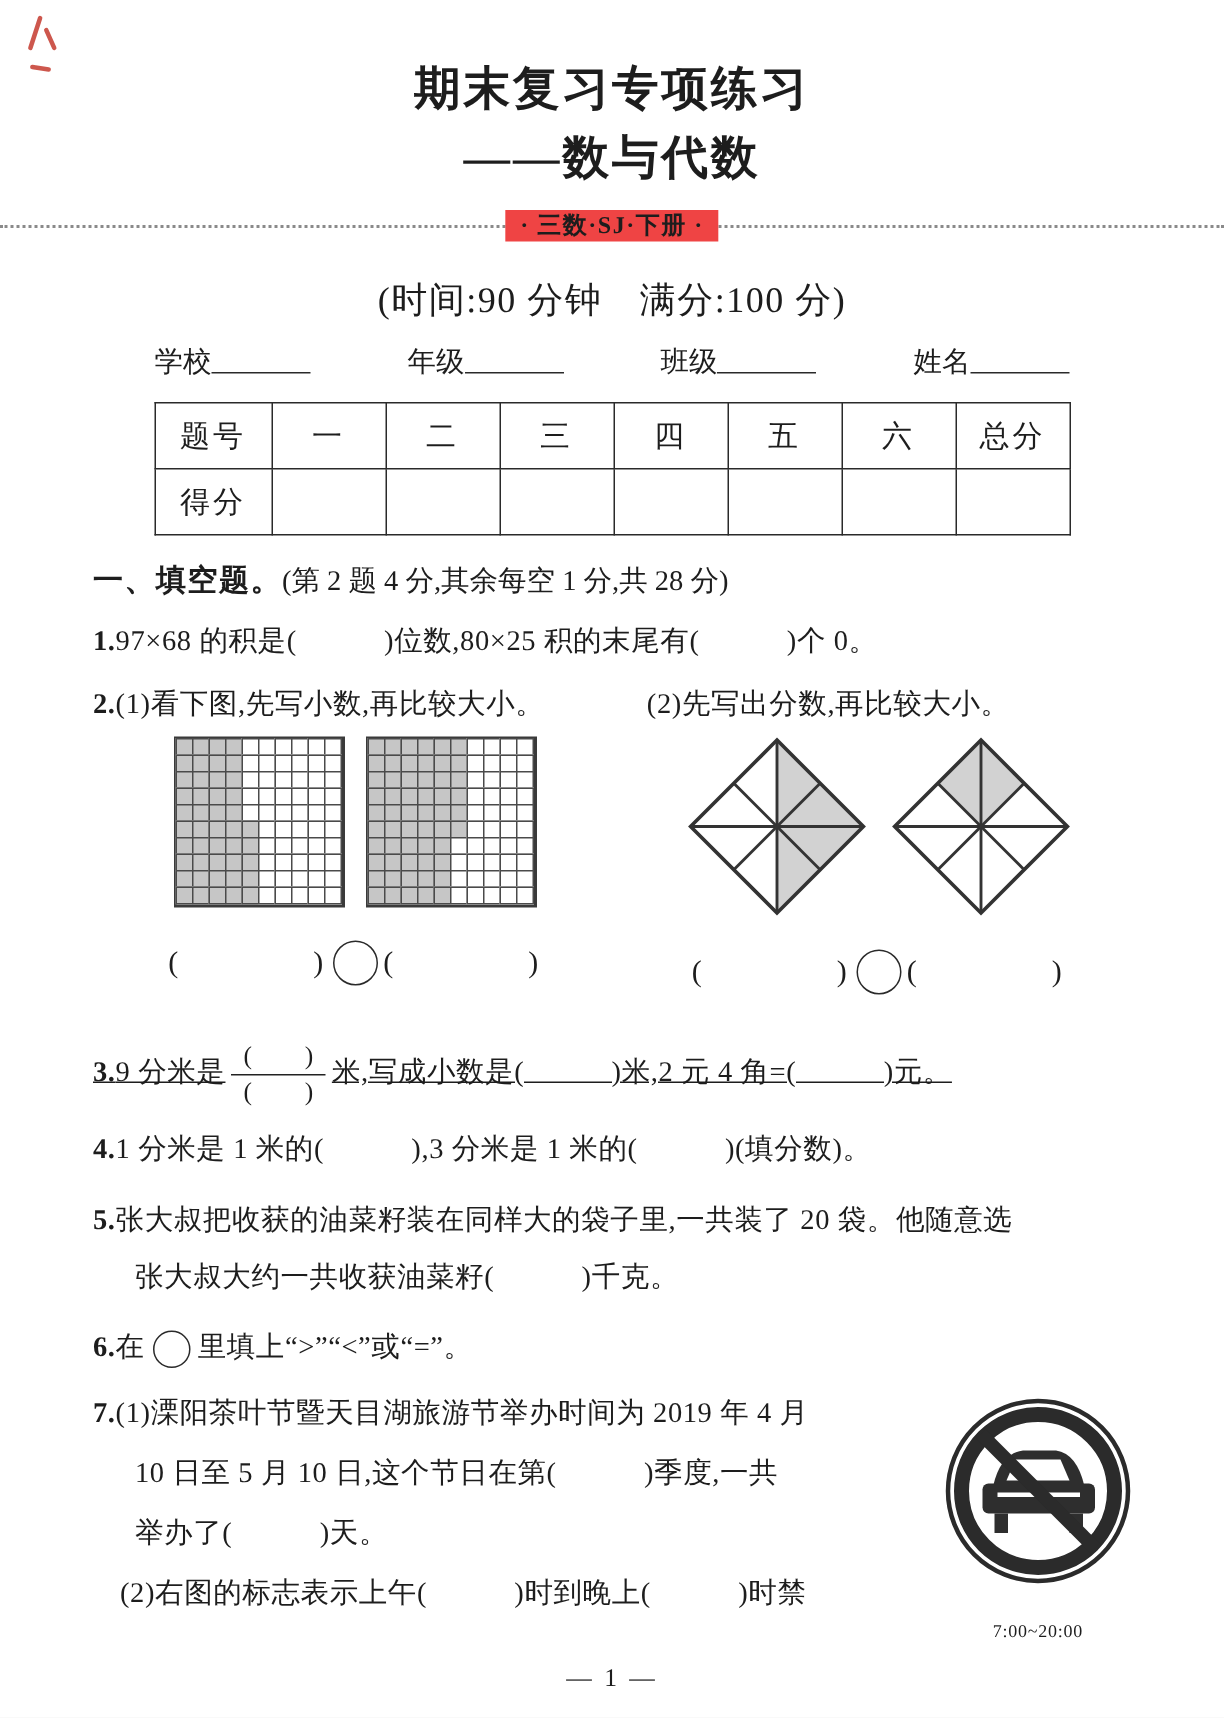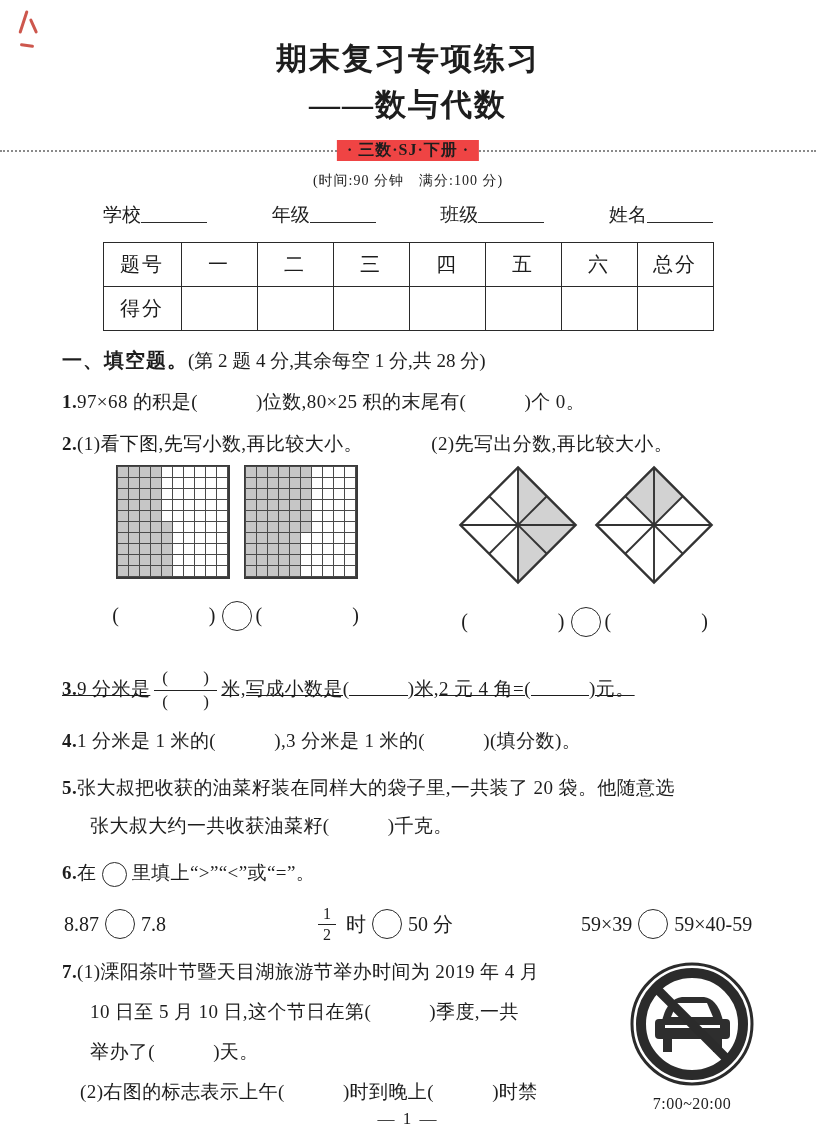--- a/index.html
+++ b/index.html
@@ -17,21 +17,21 @@
   .title { text-align:center; font-weight:bold; font-size:31px; letter-spacing:2px; }
   .title1 { padding-top:38px; }
   .title2 { margin-top:4px; }
 
   .rule-wrap { position:relative; margin-top:16px; height:18px; }
   .rule { position:absolute; left:0; right:0; top:8px; border-top:2px dotted #8a8a8a; }
   .rule-label {
     position:absolute; left:50%; transform:translateX(-50%); top:-2px;
     background:#ef4444; padding:0 10px; font-size:16px; letter-spacing:1px; font-weight:bold;
   }
-  .meta { text-align:center; margin-top:12px; font-size:14px; letter-spacing:1px; }
+  .meta { text-align:center; margin-top:24px; font-size:24px; letter-spacing:1px; }
 
   .fields { width:610px; margin:12px auto 0; display:flex; justify-content:space-between; font-size:19px; }
   .field .blank { display:inline-block; width:66px; border-bottom:1.6px solid #2a2a2a; height:16px; vertical-align:-2px; }
 
   table.score { border-collapse:collapse; margin:14px auto 0;font-family:Liberation Mono, monospace; }
   table.score td {
     border:1.4px solid #2a2a2a; width:76px; height:44px;
     text-align:center; font-size:20px; letter-spacing:2px;
   }
   table.score td.lbl { width:78px; }
@@ -73,21 +73,21 @@
   .cmp-item { display:flex; align-items:center; gap:6px; }
   .cmp-item.c1 { margin-left:2px; }
   .cmp-item.c2 { margin-left:148px; }
   .cmp-item.c3 { margin-left:128px; }
 
   .q7 { position:relative; margin-top:16px; }
   .q7 .text { width:575px; font-size:19px; letter-spacing:0.4px; }
   .q7 .text div { margin-top:14px; }
   .q7 .text div:first-child { margin-top:12px; }
   .sign-box { position:absolute; right:2px; top:0; width:132px; text-align:center; }
-  .sign-time { font-size:16px; margin-top:2px; letter-spacing:0.5px; }
+  .sign-time { font-size:12px; margin-top:16px; letter-spacing:0.5px; }
 
   .footer { position:absolute; bottom:16px; left:0; right:0; text-align:center; font-size:17px; letter-spacing:2px; }
 </style>
 </head>
 <body>
 
 <div class="page">
 
   <div class="red-marks">
       <i class="m1"></i>
@@ -412,41 +412,20 @@
       <div><span class="qnum">5.</span><span>张大叔把收获的油菜籽装在同样大的袋子里,一共装了 20 袋。他随意选</span></div>
       <div class="indent">张大叔大约一共收获油菜籽(　　　)千克。</div>
     </div>
 
     <div class="q">
       <span class="qnum">6.</span><span>在</span>
       <span class="cmp-circle small"></span>
       <span>里填上“&gt;”“&lt;”或“=”。</span>
     </div>
 
-    <div class="cmp-row">
-      <span class="cmp-item c1">
-        <span>8.87</span>
-        <span class="cmp-circle"></span>
-        <span>7.8</span>
-      </span>
-      <span class="cmp-item c2">
-        <span class="frac digits">
-            <span class="num">1</span>
-            <span class="den">2</span>
-          </span>
-        <span>时</span>
-        <span class="cmp-circle"></span>
-        <span>50 分</span>
-      </span>
-      <span class="cmp-item c3">
-        <span>59×39</span>
-        <span class="cmp-circle"></span>
-        <span>59×40-59</span>
-      </span>
-    </div>
 
     <div class="q7">
       <div class="text">
         <div><span class="qnum">7.</span><span>(1)溧阳茶叶节暨天目湖旅游节举办时间为 2019 年 4 月</span></div>
         <div class="indent">10 日至 5 月 10 日,这个节日在第(　　　)季度,一共</div>
         <div class="indent">举办了(　　　)天。</div>
         <div style="padding-left:18px;">(2)右图的标志表示上午(　　　)时到晚上(　　　)时禁</div>
 
       </div>
       <div class="sign-box">

